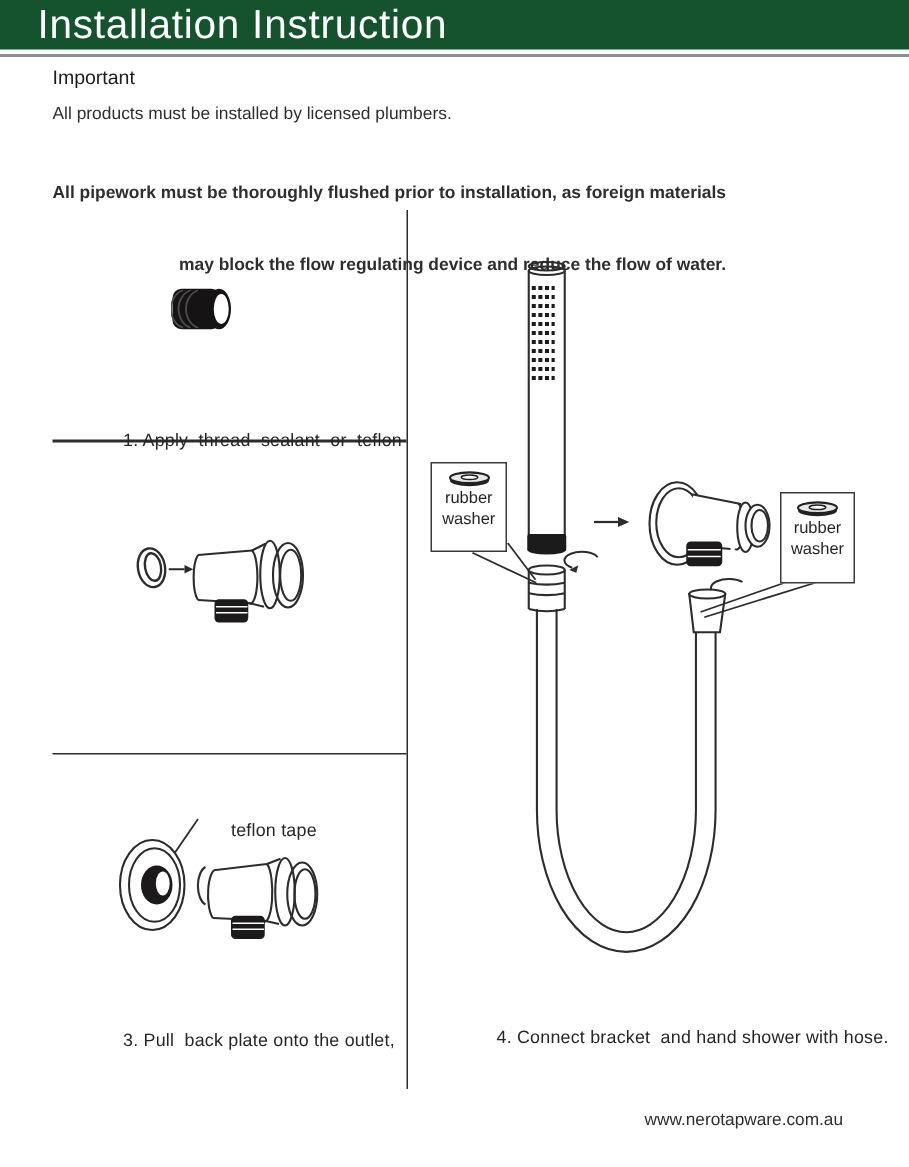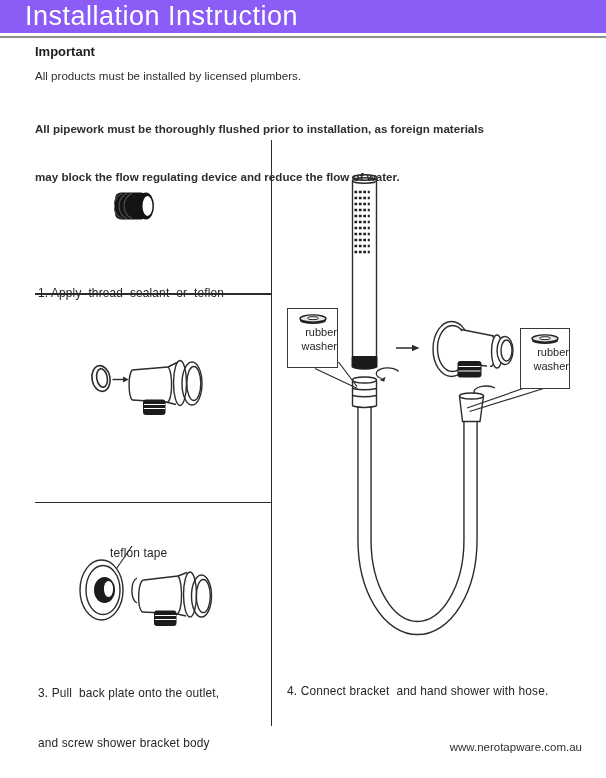--- a/index.html
+++ b/index.html
@@ -1,39 +1,39 @@
 <!DOCTYPE html>
 <html><head>
 <meta charset="utf-8">
 <style>
   html,body { margin:0; padding:0; background:#ffffff; }
   .page {
     position:relative; width:606px; height:778px; background:#ffffff;
     font-family:"Liberation Sans", sans-serif; color:#2f2f2f; overflow:hidden;
   }
-  .titlebar { position:absolute; left:0; top:0; width:606px; height:33px; background:#8b5cf6; }
+  .titlebar { position:absolute; left:0; top:0; width:606px; height:33px; background:#14532d; }
   .titlebar .title { position:absolute; left:25px; top:0px; font-size:27px; line-height:33px; color:#ffffff; letter-spacing:0.5px; white-space:pre; }
   .title-underline { position:absolute; left:0; top:36px; width:606px; height:2px; background:#8f8f8f; }
 
-  .h-important { position:absolute; left:35px; top:44px; font-size:13px; font-weight:bold; color:#1d1d1d; }
-  .para { position:absolute; left:35px; font-size:11.6px; line-height:16px; color:#2e2e2e; white-space:pre-wrap; }
+  .h-important { position:absolute; left:35px; top:44px; font-size:13px; font-weight:normal; color:#1d1d1d; }
+  .para { position:absolute; left:35px; font-size:11.6px; line-height:16px; color:#2e2e2e; white-space:pre-wrap;text-align:right; }
 
   .vline { position:absolute; left:270.5px; top:140px; width:1.6px; height:586px; background:#2c2c2c; }
   .hline { position:absolute; left:35px; width:236px; height:1.6px; background:#2c2c2c; }
 
-  .step-text { position:absolute; font-size:11.9px; line-height:16.5px; color:#262626; letter-spacing:0.15px; white-space:pre-wrap; }
+  .step-text { position:absolute; font-size:11.9px; line-height:16.5px; color:#262626; letter-spacing:0.15px; white-space:pre-wrap;margin-left:44px; }
   .svgart { position:absolute; }
 
   .washer-box {
     position:absolute; box-sizing:border-box; border:1.6px solid #3a3a3a; background:#ffffff;
-    text-align:right; font-size:11px; line-height:13.5px; color:#262626;
+    text-align:center; font-size:11px; line-height:13.5px; color:#262626;
   }
   .washer-box svg { display:block; margin:5px auto 1px auto; }
 
-  .footer-url { position:absolute; right:24px; top:741px; font-size:11.5px; color:#2e2e2e; }
+  .footer-url { position:absolute; right:44px; top:741px; font-size:11.5px; color:#2e2e2e; }
 </style>
 </head>
 <body>
 
 <div class="page">
 
   <div class="titlebar">
     <span class="title">Installation Instruction</span>
   </div>
   <div class="title-underline"></div>
@@ -112,21 +112,20 @@
       <ellipse cx="201.5" cy="596" rx="10" ry="21"></ellipse>
       <ellipse cx="203.3" cy="596" rx="7" ry="16.5"></ellipse>
       <rect x="154" y="610.5" width="22.5" height="15.5" rx="3" fill="#1c1a1b" stroke="none"></rect>
       <line x1="155" y1="615.5" x2="176" y2="615.5" stroke="#ffffff" stroke-width="1"></line>
       <line x1="155" y1="619.5" x2="176" y2="619.5" stroke="#ffffff" stroke-width="1"></line>
     </g>
   </svg>
 
   <div class="step-text" style="left:38px; top:652px;">
     <div>3. Pull  back plate onto the outlet,</div>
-    <div>and screw shower bracket body</div>
     
   </div>
 
   <svg class="svgart" style="left:272px; top:140px;" width="334" height="512" viewBox="272 140 334 512">
 
     <g>
       <path d="M364.5,406 L364.5,540 A53,88 0 0 0 470.5,540 L470.5,421" stroke="#2d2b2c" stroke-width="14.5" fill="none"></path>
       <path d="M364.5,406 L364.5,540 A53,88 0 0 0 470.5,540 L470.5,421" stroke="#ffffff" stroke-width="11.7" fill="none"></path>
     </g>
 

